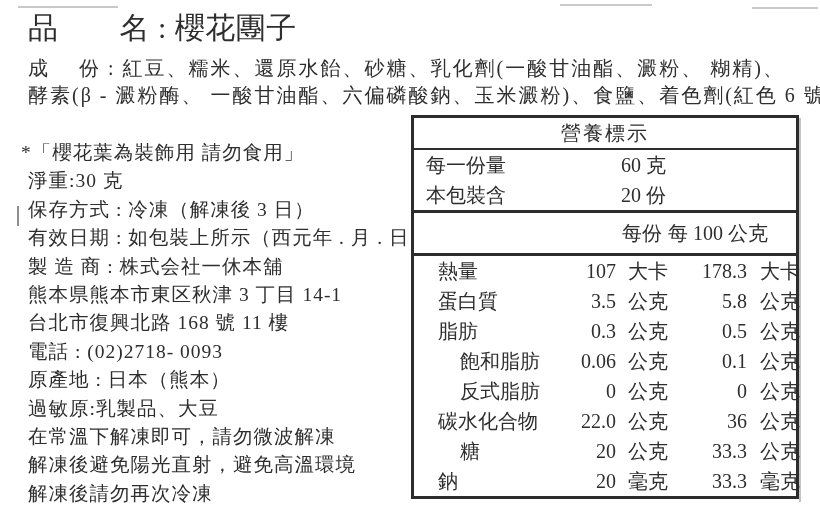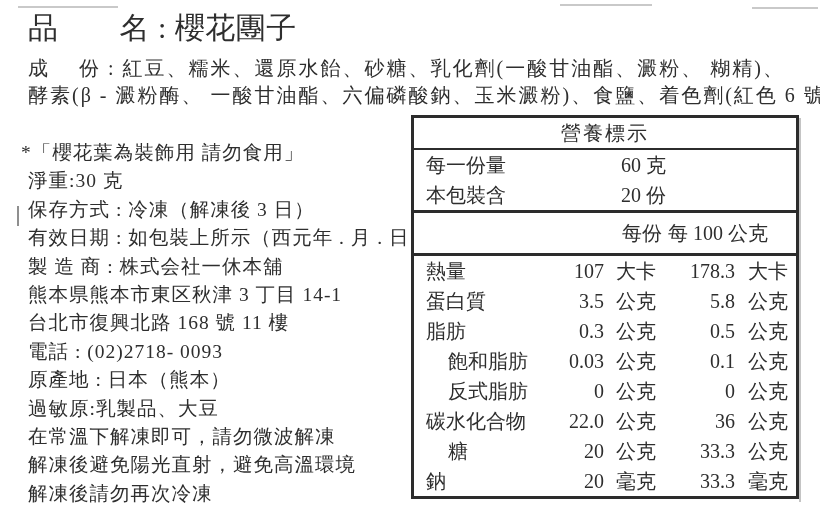--- a/index.html
+++ b/index.html
@@ -56,21 +56,21 @@
   }
   .n-header {
     display: grid; grid-template-columns: 130px 48px 56px 75px 57px;
     height: 40px; line-height: 40px; padding-left: 20px;
     border-bottom: 3px solid #2c2c2c;
   }
   .n-header .h-serving { grid-column: 3; padding-left: 10px; white-space: nowrap; }
   .n-header .h-100g    { grid-column: 4 / 6; white-space: nowrap; }
   .n-row {
     display: grid; grid-template-columns: 130px 48px 56px 75px 57px;
-    height: 30px; line-height: 30px; padding-left: 12px;
+    height: 30px; line-height: 30px; padding-left: 24px;
   }
   .n-row .name { white-space: nowrap; }
   .n-row.indent .name { padding-left: 22px; }
   .n-row .val  { text-align: right; }
   .n-row .unit  { padding-left: 12px; }
   .n-row .unit2 { padding-left: 13px; }
 </style>
 </head>
 <body>
 
@@ -140,21 +140,21 @@
     </div>
     <div class="n-row">
       <span class="name">脂肪</span>
       <span class="val">0.3</span>
       <span class="unit">公克</span>
       <span class="val">0.5</span>
       <span class="unit2">公克</span>
     </div>
     <div class="n-row indent">
       <span class="name">飽和脂肪</span>
-      <span class="val">0.03</span>
+      <span class="val">0.06</span>
       <span class="unit">公克</span>
       <span class="val">0.1</span>
       <span class="unit2">公克</span>
     </div>
     <div class="n-row indent">
       <span class="name">反式脂肪</span>
       <span class="val">0</span>
       <span class="unit">公克</span>
       <span class="val">0</span>
       <span class="unit2">公克</span>

